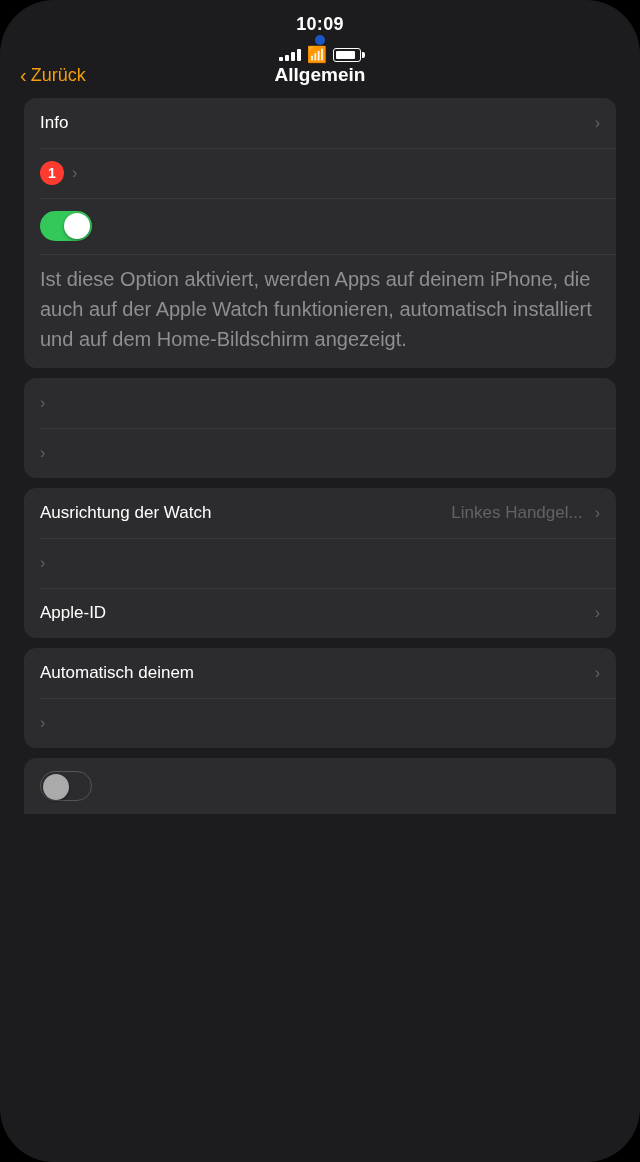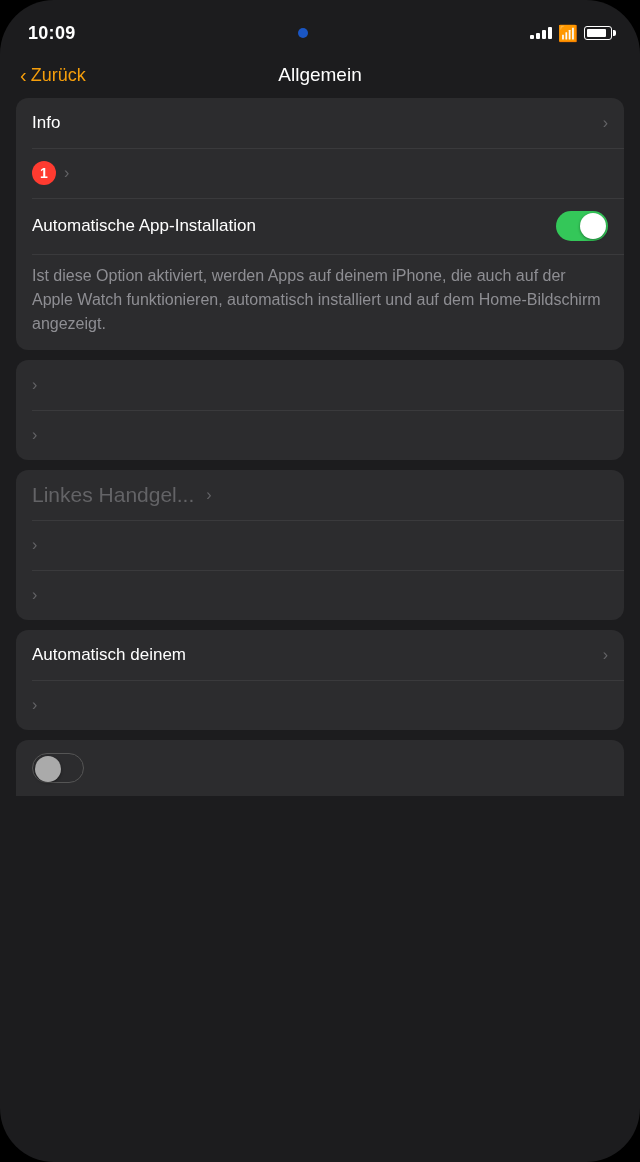--- a/index.html
+++ b/index.html
@@ -28,20 +28,21 @@
       position: relative;
     }
 
     
     .status-bar {
       display: flex;
       justify-content: space-between;
       align-items: center;
       padding: 14px 28px 0;
       height: 52px;
+      flex-direction: column;
     }
 
     .status-time {
       font-size: 18px;
       font-weight: 600;
       color: #fff;
       letter-spacing: 0.3px;
     }
 
     .status-icons {
@@ -129,28 +130,28 @@
       cursor: pointer;
     }
 
     .back-chevron {
       font-size: 20px;
       font-weight: 300;
     }
 
     .nav-title {
       font-size: 19px;
-      font-weight: 400;
+      font-weight: 700;
       color: #fff;
       text-align: center;
     }
 
     
     .content {
-      padding: 0 16px;
+      padding: 0 24px;
       overflow-y: auto;
       height: calc(100% - 110px);
     }
 
     
     .section {
       background: #2c2c2e;
       border-radius: 12px;
       margin-bottom: 10px;
       overflow: hidden;
@@ -223,28 +224,28 @@
       border-radius: 13px;
       position: absolute;
       top: 2px;
       right: 2px;
       box-shadow: 0 1px 3px rgba(0,0,0,0.4);
     }
 
     
     .description-text {
       color: #8e8e93;
-      font-size: 16px;
+      font-size: 20px;
       line-height: 1.5;
       padding: 10px 16px 14px;
     }
 
     .item-value {
       color: #636366;
-      font-size: 21px;
+      font-size: 17px;
       margin-right: 4px;
     }
   </style>
 </head>
 <body>
 
 <div class="phone-frame">
 
   <div class="status-bar">
     <div class="status-time">10:09</div>
@@ -282,21 +283,20 @@
           <span class="chevron-right">›</span>
         </div>
       </div>
       <div class="section-item">
         <div class="item-right">
           <div class="badge">1</div>
           <span class="chevron-right">›</span>
         </div>
       </div>
       <div class="section-item">
-        <span class="item-label">Automatische App-Installation</span>
         <div class="item-right">
           <div class="toggle">
             <div class="toggle-knob"></div>
           </div>
         </div>
       </div>
       <div class="description-text">Ist diese Option aktiviert, werden Apps auf deinem iPhone, die auch auf der Apple Watch funktionieren, automatisch installiert und auf dem Home-Bildschirm angezeigt.</div>
     </div>
 
     <div class="section">
@@ -307,31 +307,33 @@
       </div>
       <div class="section-item">
         <div class="item-right">
           <span class="chevron-right">›</span>
         </div>
       </div>
     </div>
 
     <div class="section">
       <div class="section-item">
+        <span class="item-label">Ausrichtung der Watch</span>
         <div class="item-right">
           <span class="item-value">Linkes Handgel...</span>
           <span class="chevron-right">›</span>
         </div>
       </div>
       <div class="section-item">
         <div class="item-right">
           <span class="chevron-right">›</span>
         </div>
       </div>
       <div class="section-item">
+        <span class="item-label">Apple-ID</span>
         <div class="item-right">
           <span class="chevron-right">›</span>
         </div>
       </div>
     </div>
 
     <div class="section">
       <div class="section-item">
         <span class="item-label">Automatisch deinem</span>
         <div class="item-right">

